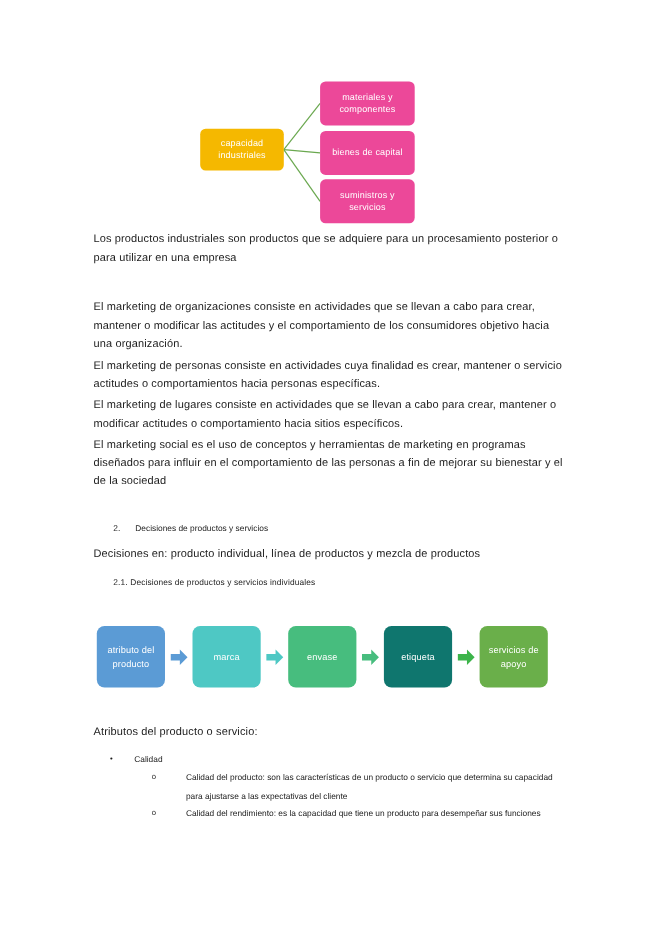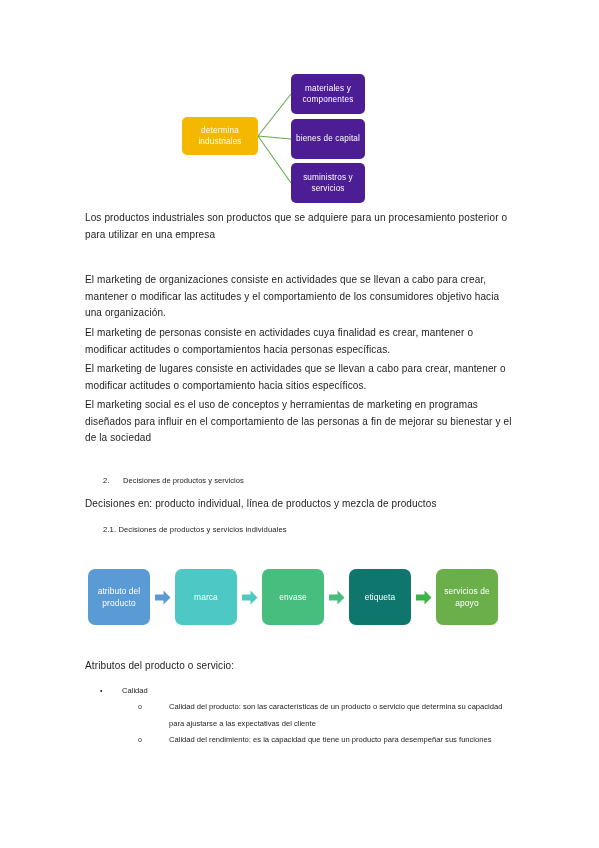--- a/index.html
+++ b/index.html
@@ -83,23 +83,23 @@
   }
   .node.root {
     left: 12px;
     top: 57px;
     width: 76px;
     height: 38px;
     background: #f5b800;
   }
   .node.leaf {
     left: 121px;
-    width: 74px;
+    width: 86px;
     height: 40px;
-    background: #4c1d95;
+    background: #ec4899;
   }
   .node.leaf.l0 { top: 14px; }
   .node.leaf.l1 { top: 59px; }
   .node.leaf.l2 { top: 103px; }
 
   
   #flow-diagram {
     position: absolute;
     left: 85px;
     top: 563px;
@@ -177,32 +177,32 @@
 <body>
 
 <div class="page">
 
   <div id="org-diagram">
     <svg width="220" height="150" viewBox="0 0 220 150">
       <line x1="88" y1="76" x2="121" y2="34" stroke="#6aa84f" stroke-width="1.1"></line>
       <line x1="88" y1="76" x2="121" y2="79" stroke="#6aa84f" stroke-width="1.1"></line>
       <line x1="88" y1="76" x2="121" y2="123" stroke="#6aa84f" stroke-width="1.1"></line>
     </svg>
-    <div class="node root">determina industriales</div>
+    <div class="node root">capacidad industriales</div>
     <div class="node leaf l0">materiales y componentes</div>
     <div class="node leaf l1">bienes de capital</div>
     <div class="node leaf l2">suministros y servicios</div>
   </div>
 
   <div class="para" style="top:210px;">Los productos industriales son productos que se adquiere para un procesamiento posterior o para utilizar en una empresa</div>
 
 
   <div class="para" style="top:272px;">El marketing de organizaciones consiste en actividades que se llevan a cabo para crear, mantener o modificar las actitudes y el comportamiento de los consumidores objetivo hacia una organización.</div>
 
-  <div class="para" style="top:325px;">El marketing de personas consiste en actividades cuya finalidad es crear, mantener o modificar actitudes o comportamientos hacia personas específicas.</div>
+  <div class="para" style="top:325px;">El marketing de personas consiste en actividades cuya finalidad es crear, mantener o servicio actitudes o comportamientos hacia personas específicas.</div>
 
   <div class="para" style="top:361px;">El marketing de lugares consiste en actividades que se llevan a cabo para crear, mantener o modificar actitudes o comportamiento hacia sitios específicos.</div>
 
   <div class="para" style="top:397px;">El marketing social es el uso de conceptos y herramientas de marketing en programas diseñados para influir en el comportamiento de las personas a fin de mejorar su bienestar y el de la sociedad</div>
 
   <div class="list-num" style="top:473px;">
     <span class="marker">2.</span><span>Decisiones de productos y servicios</span>
   </div>
 
   <div class="para" style="top:496px;">Decisiones en: producto individual, línea de productos y mezcla de productos</div>

